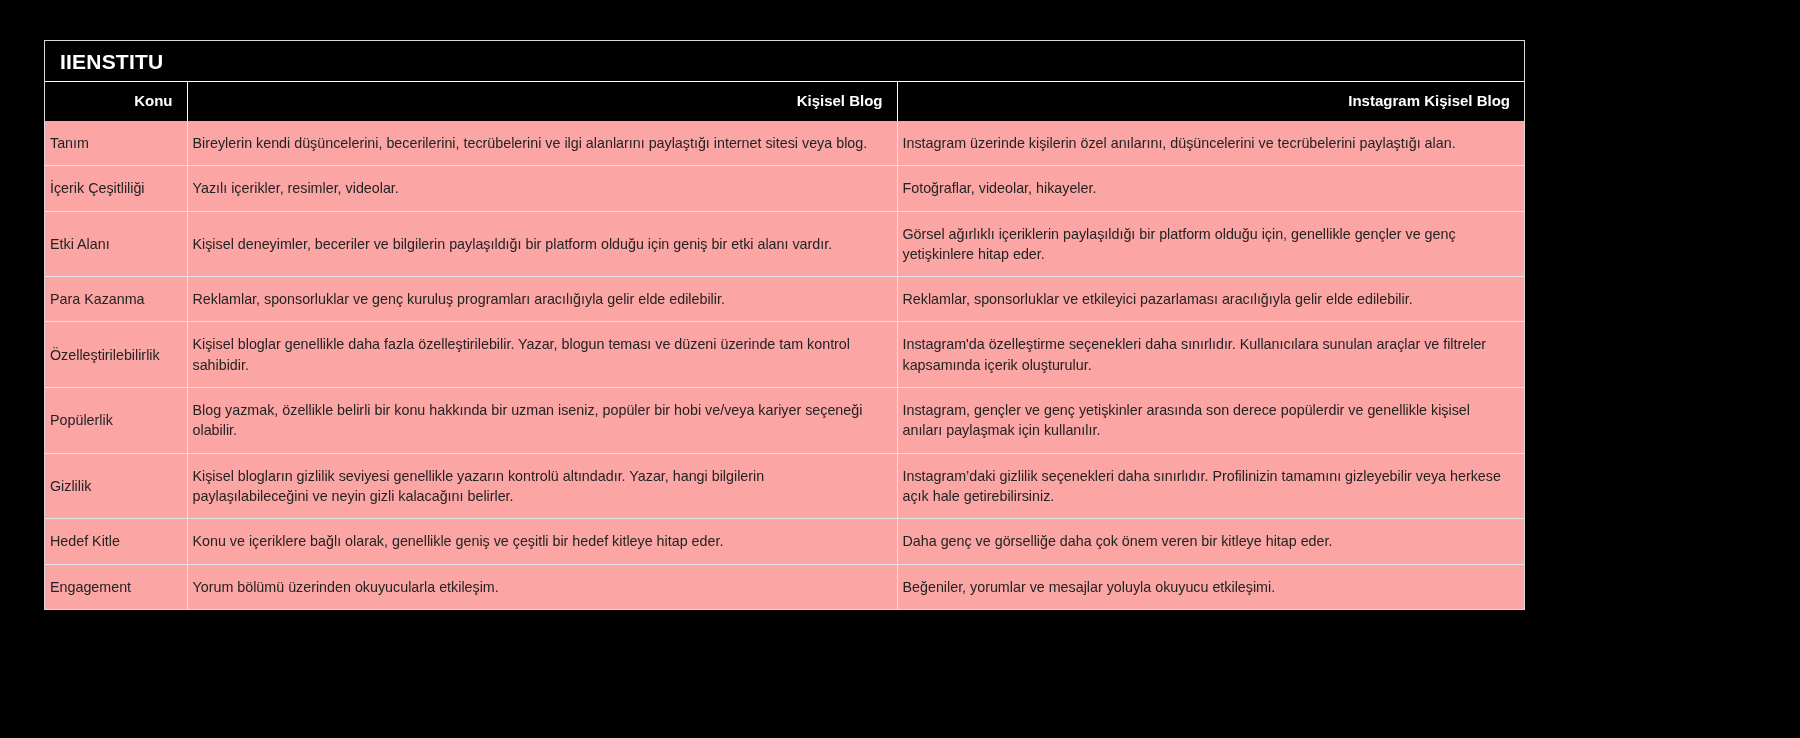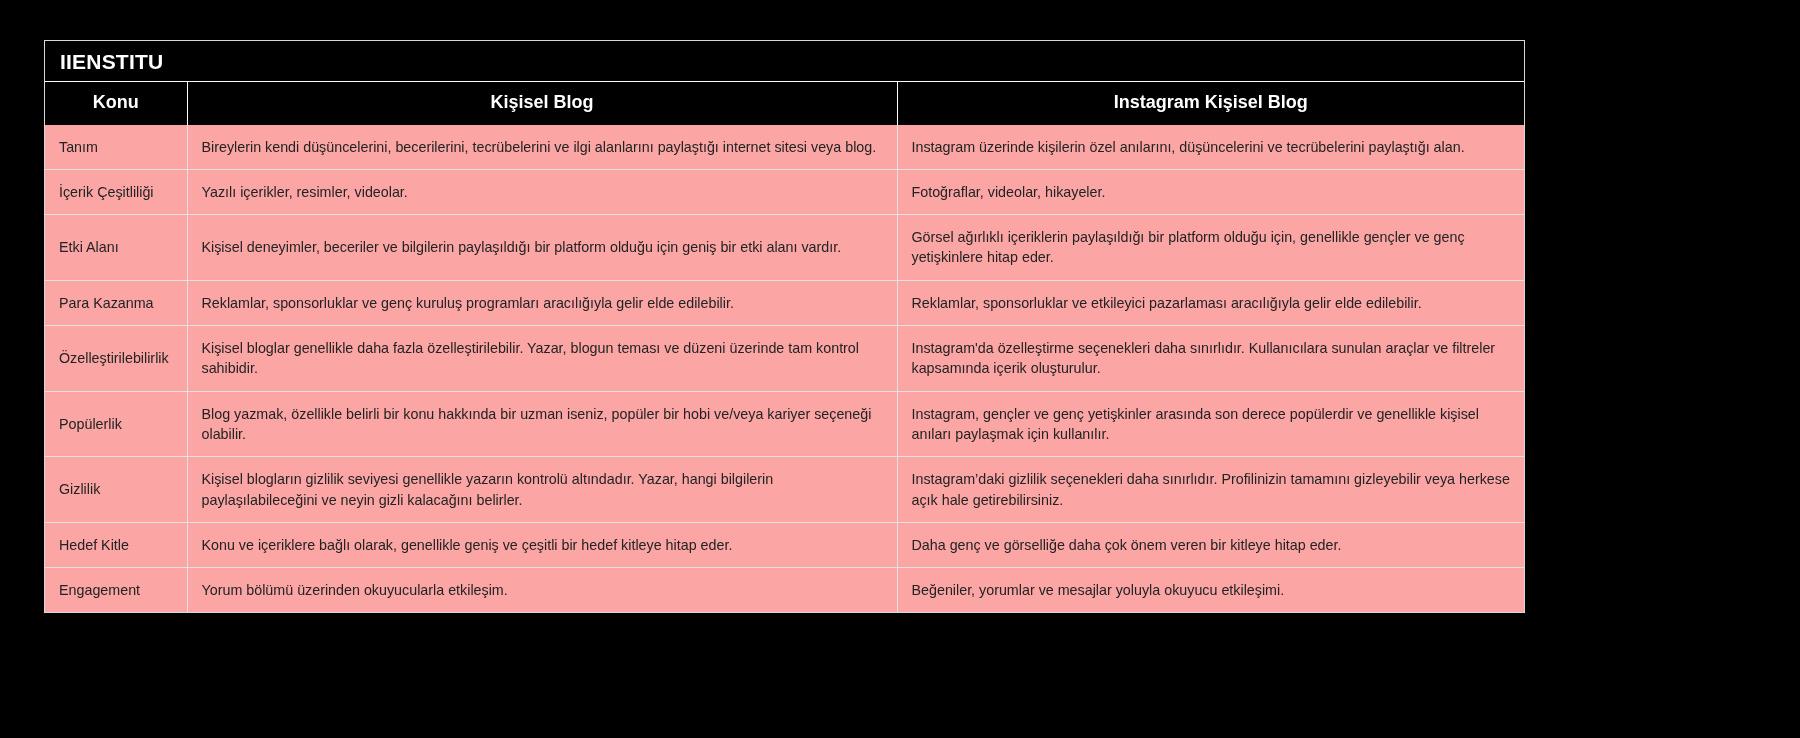--- a/index.html
+++ b/index.html
@@ -60,35 +60,35 @@
     width: 100%;
     table-layout: fixed;
   }
   table.cmp col.c-konu   { width: 142px; }
   table.cmp col.c-blog   { width: 710px; }
   table.cmp col.c-insta  { width: 627px; }
 
   table.cmp thead th {
     background: #000000;
     color: #ffffff;
-    font-size: 18px;
+    font-size: 15px;
     font-weight: bold;
-    text-align: center;
+    text-align: right;
     padding: 10px 14px 11px 14px;
     vertical-align: middle;
     border-right: 1px solid #ffffff;
     line-height: 1.2;
     box-sizing: border-box;
   }
   table.cmp thead th:last-child { border-right: none; margin-left: 26px; }
 
   table.cmp tbody td {
     font-size: 14.3px;
     color: #232323;
-    padding: 12px 14px 12px 14px;
+    padding: 12px 14px 12px 5px;
     vertical-align: middle;
     border-top: 1px solid #e3e3e3;
     border-right: 1px solid #e3e3e3;
     line-height: 1.42;
     box-sizing: border-box;
     word-wrap: break-word;
   }
   table.cmp tbody td:last-child { border-right: none; }
   table.cmp tbody tr:first-child td { border-top: none; }
 

